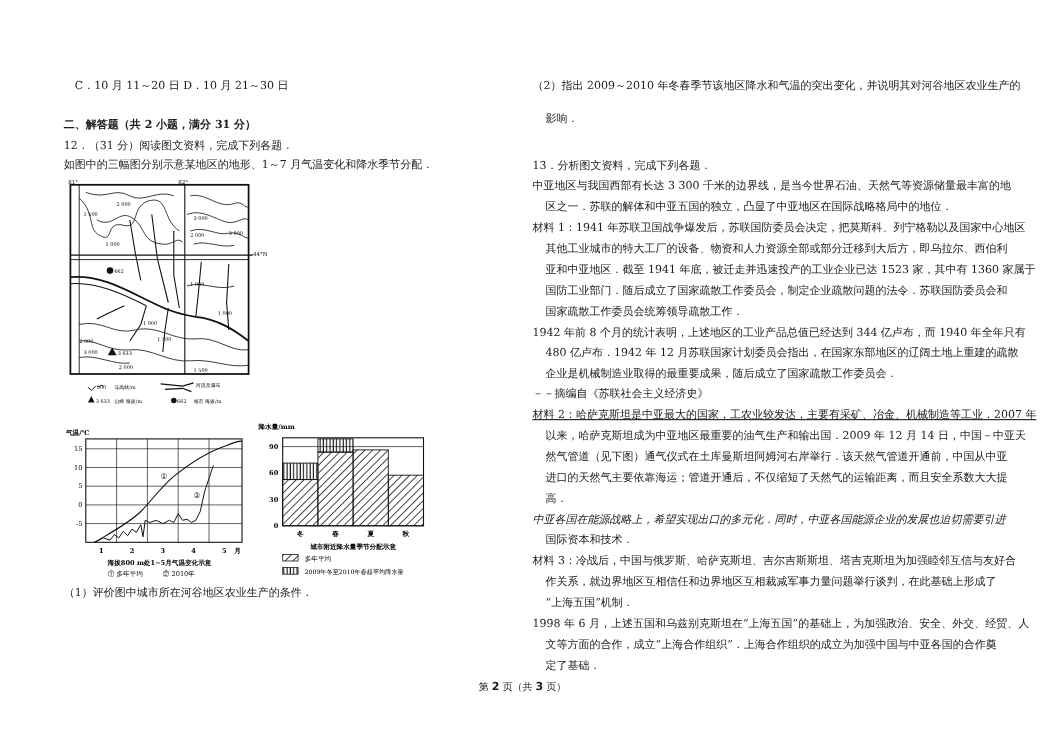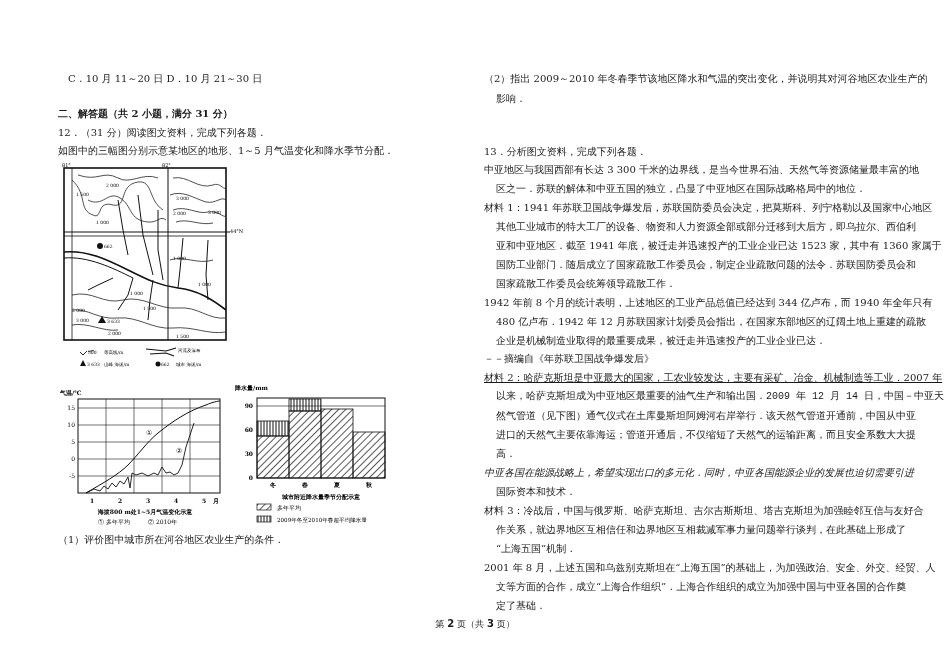--- a/index.html
+++ b/index.html
@@ -16,21 +16,21 @@
   .fig svg text { font-family: "DejaVu Serif", serif; }
 </style>
 </head>
 <body>
 
 <div class="page">
 
   <div class="line" style="left:68px;top:73px;">C．10 月 11～20 日 D．10 月 21～30 日</div>
   <div class="line bold" style="left:58px;top:108px;">二、解答题（共 2 小题，满分 31 分）</div>
   <div class="line" style="left:58px;top:127px;">12．（31 分）阅读图文资料，完成下列各题．</div>
-  <div class="line" style="left:58px;top:145px;">如图中的三幅图分别示意某地区的地形、1～5 月气温变化和降水季节分配．</div>
+  <div class="line" style="left:58px;top:145px;">如图中的三幅图分别示意某地区的地形、1～7 月气温变化和降水季节分配．</div>
 
   <div class="fig" style="left:58px;top:160px;width:190px;height:210px;">
     <svg width="190" height="210" viewBox="0 0 190 210">
       <rect x="6" y="8" width="162" height="172" fill="#fff" stroke="#111" stroke-width="1.6"></rect>
       <text x="4" y="7" font-size="5">81°</text>
       <text x="104" y="7" font-size="5">82°</text>
       <text x="172" y="73" font-size="5">44°N</text>
 
       <line x1="6" y1="72" x2="172" y2="72" stroke="#111" stroke-width="1.2"></line>
       <line x1="6" y1="76" x2="168" y2="76" stroke="#111" stroke-width="0.8"></line>
@@ -181,53 +181,53 @@
       <rect x="24" y="124" width="14" height="6" fill="url(#hatch)" stroke="#111" stroke-width="0.7"></rect>
       <text x="44" y="130" font-size="6">多年平均</text>
       <rect x="24" y="136" width="14" height="6" fill="url(#vstripe)" stroke="#111" stroke-width="0.7"></rect>
       <text x="44" y="142" font-size="5.6">2009年冬至2010年春超平均降水量</text>
     </svg>
   </div>
 
   <div class="line" style="left:58px;top:534px;">（1）评价图中城市所在河谷地区农业生产的条件．</div>
 
   <div class="line" style="left:484px;top:73px;">（2）指出 2009～2010 年冬春季节该地区降水和气温的突出变化，并说明其对河谷地区农业生产的</div>
-  <div class="line" style="left:496px;top:93px;">影响．</div>
+  <div class="line" style="left:496px;top:103px;">影响．</div>
   <div class="line" style="left:484px;top:146px;">13．分析图文资料，完成下列各题．</div>
 
   <div>
     <div class="line" style="left:484px;top:164px;">中亚地区与我国西部有长达 3 300 千米的边界线，是当今世界石油、天然气等资源储量最丰富的地</div>
     <div class="line" style="left:496px;top:183px;">区之一．苏联的解体和中亚五国的独立，凸显了中亚地区在国际战略格局中的地位．</div>
 
     <div class="line" style="left:484px;top:202px;">材料 1：1941 年苏联卫国战争爆发后，苏联国防委员会决定，把莫斯科、列宁格勒以及国家中心地区</div>
     <div class="line" style="left:496px;top:221px;">其他工业城市的特大工厂的设备、物资和人力资源全部或部分迁移到大后方，即乌拉尔、西伯利</div>
     <div class="line" style="left:496px;top:240px;">亚和中亚地区．截至 1941 年底，被迁走并迅速投产的工业企业已达 1523 家，其中有 1360 家属于</div>
     <div class="line" style="left:496px;top:259px;">国防工业部门．随后成立了国家疏散工作委员会，制定企业疏散问题的法令．苏联国防委员会和</div>
     <div class="line" style="left:496px;top:278px;">国家疏散工作委员会统筹领导疏散工作．</div>
 
     <div class="line" style="left:484px;top:297px;">1942 年前 8 个月的统计表明，上述地区的工业产品总值已经达到 344 亿卢布，而 1940 年全年只有</div>
     <div class="line" style="left:496px;top:316px;">480 亿卢布．1942 年 12 月苏联国家计划委员会指出，在国家东部地区的辽阔土地上重建的疏散</div>
-    <div class="line" style="left:496px;top:335px;">企业是机械制造业取得的最重要成果，被迁走并迅速投产的工业企业已达．</div>
-
-    <div class="line" style="left:484px;top:353px;">－－摘编自《年苏联卫国战争爆发后》</div>
+    <div class="line" style="left:496px;top:335px;">企业是机械制造业取得的最重要成果，随后成立了国家疏散工作委员会．</div>
+
+    <div class="line" style="left:484px;top:353px;">－－摘编自《苏联社会主义经济史》</div>
 
     <div class="line" style="left:484px;top:372px;text-decoration:underline;">材料 2：哈萨克斯坦是中亚最大的国家，工农业较发达，主要有采矿、冶金、机械制造等工业．2007 年</div>
-    <div class="line" style="left:496px;top:391px;font-family:Liberation Mono, monospace;">以来，哈萨克斯坦成为中亚地区最重要的油气生产和输出国．2009 年 12 月 14 日，中国－中亚天</div>
+    <div class="line" style="left:496px;top:391px;">以来，哈萨克斯坦成为中亚地区最重要的油气生产和输出国．2009 年 12 月 14 日，中国－中亚天</div>
     <div class="line" style="left:496px;top:410px;">然气管道（见下图）通气仪式在土库曼斯坦阿姆河右岸举行．该天然气管道开通前，中国从中亚</div>
     <div class="line" style="left:496px;top:429px;">进口的天然气主要依靠海运；管道开通后，不仅缩短了天然气的运输距离，而且安全系数大大提</div>
     <div class="line" style="left:496px;top:448px;">高．</div>
 
     <div class="line" style="left:484px;top:467px;font-style:italic;">中亚各国在能源战略上，希望实现出口的多元化．同时，中亚各国能源企业的发展也迫切需要引进</div>
     <div class="line" style="left:496px;top:486px;">国际资本和技术．</div>
 
     <div class="line" style="left:484px;top:505px;">材料 3：冷战后，中国与俄罗斯、哈萨克斯坦、吉尔吉斯斯坦、塔吉克斯坦为加强睦邻互信与友好合</div>
     <div class="line" style="left:496px;top:524px;">作关系，就边界地区互相信任和边界地区互相裁减军事力量问题举行谈判，在此基础上形成了</div>
     <div class="line" style="left:496px;top:543px;">“上海五国”机制．</div>
 
-    <div class="line" style="left:484px;top:562px;">2001 年 8 月，上述五国和乌兹别克斯坦在“上海五国”的基础上，为加强政治、安全、外交、经贸、人</div>
+    <div class="line" style="left:484px;top:562px;">1998 年 6 月，上述五国和乌兹别克斯坦在“上海五国”的基础上，为加强政治、安全、外交、经贸、人</div>
     <div class="line" style="left:496px;top:581px;">文等方面的合作，成立“上海合作组织”．上海合作组织的成立为加强中国与中亚各国的合作奠</div>
     <div class="line" style="left:496px;top:600px;">定了基础．</div>
   </div>
 
   <div class="footer">
     <span>第</span>
     <b>2</b>
     <span>页（共</span>
     <b>3</b>
     <span>页）</span>

